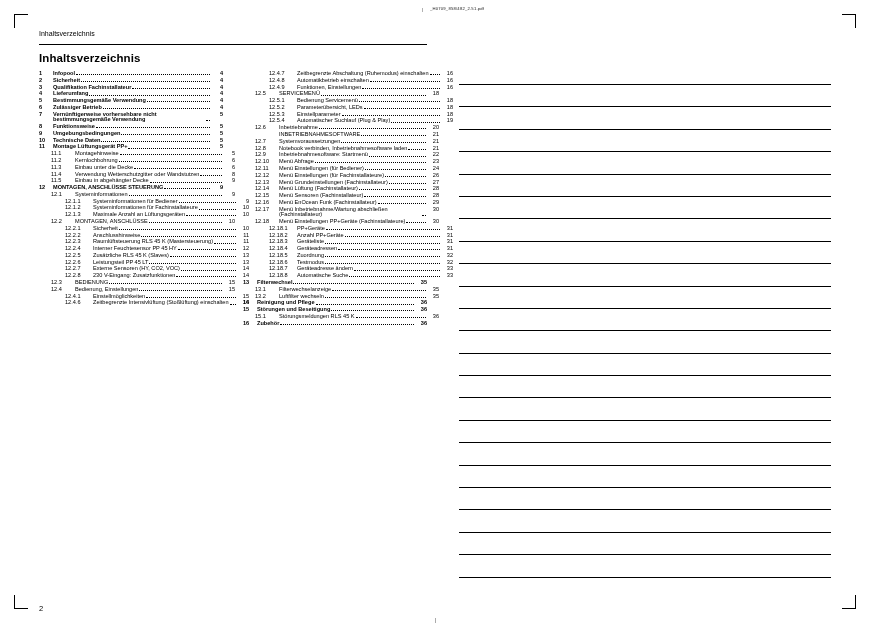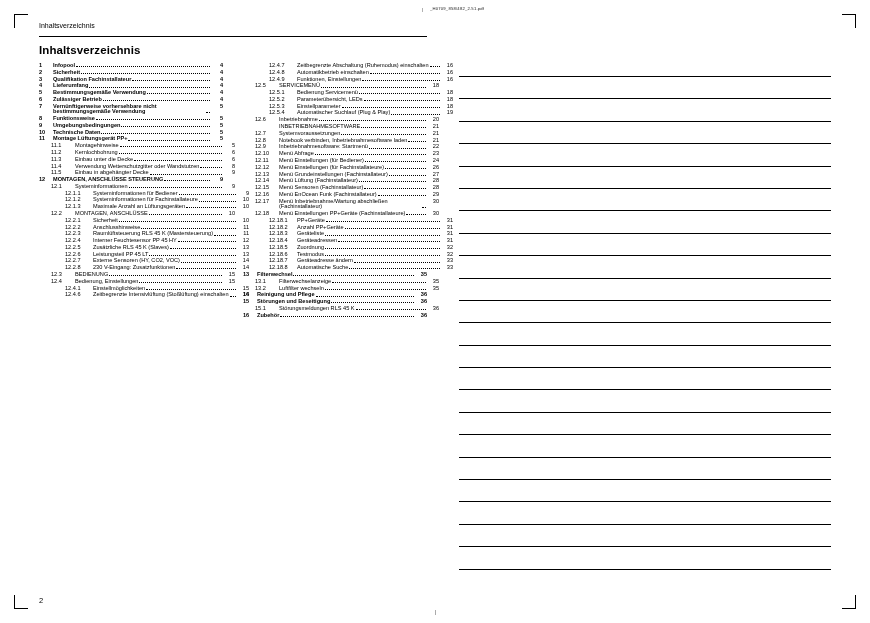--- a/index.html
+++ b/index.html
@@ -36,21 +36,21 @@
   .doc-id .tick {
     position: absolute;
     left: -8px;
     top: 1px;
     font-size: 4.2px;
   }
 
   .page {
     position: absolute;
     left: 27px;
-    top: 12px;
+    top: 20px;
     width: 816px;
     height: 583px;
   }
 
   .running-head {
     position: absolute;
     left: 12px;
     top: 10px;
     font-size: 7px;
     color: #000;

